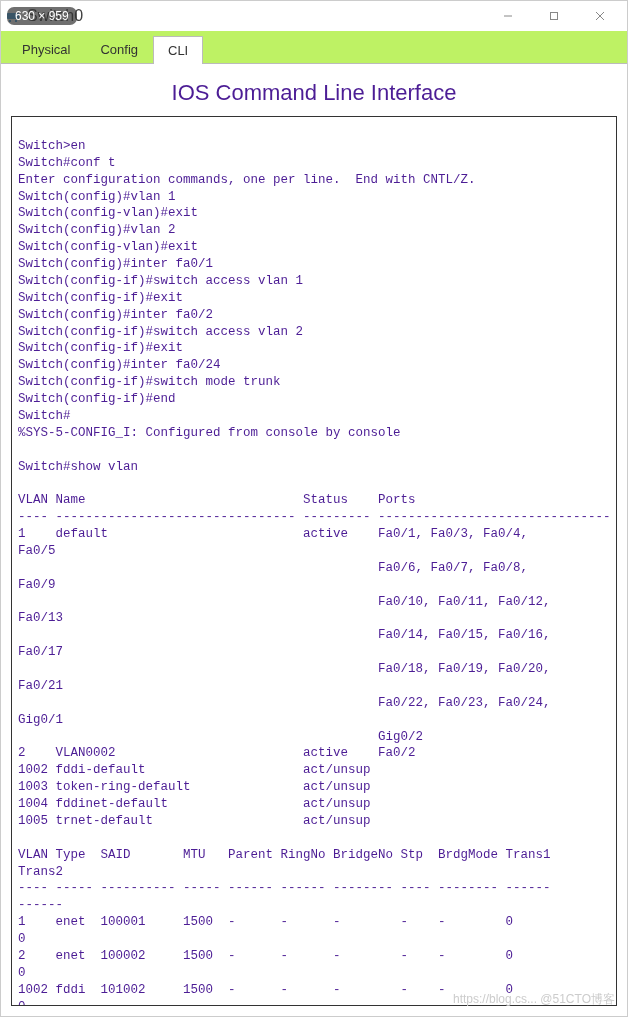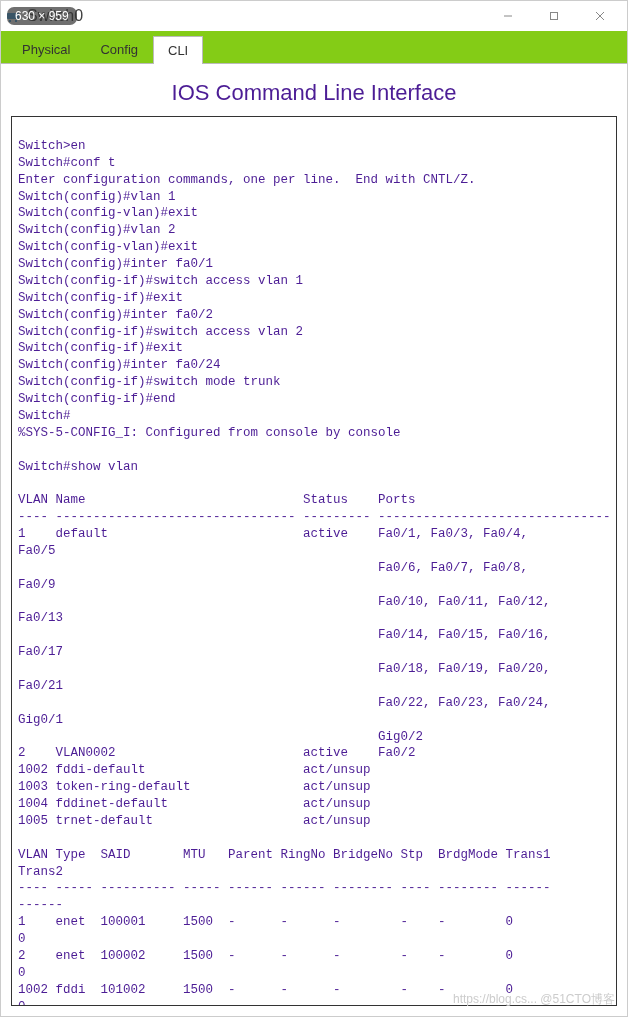--- a/index.html
+++ b/index.html
@@ -54,21 +54,21 @@
       font-size: 12px;
       padding: 2px 8px;
       border-radius: 7px;
       z-index: 5;
       font-family: Arial, sans-serif;
     }
     .tabstrip {
       display: flex;
       padding: 4px 6px 0 6px;
       border-bottom: 1px solid #bbb;
-      background: #84cc16;
+      background: #bef264;
     }
     .tab {
       padding: 6px 14px;
       font-size: 13px;
       border: 1px solid transparent;
       border-bottom: none;
       color: #333;
       cursor: pointer;
     }
     .tab.active {

